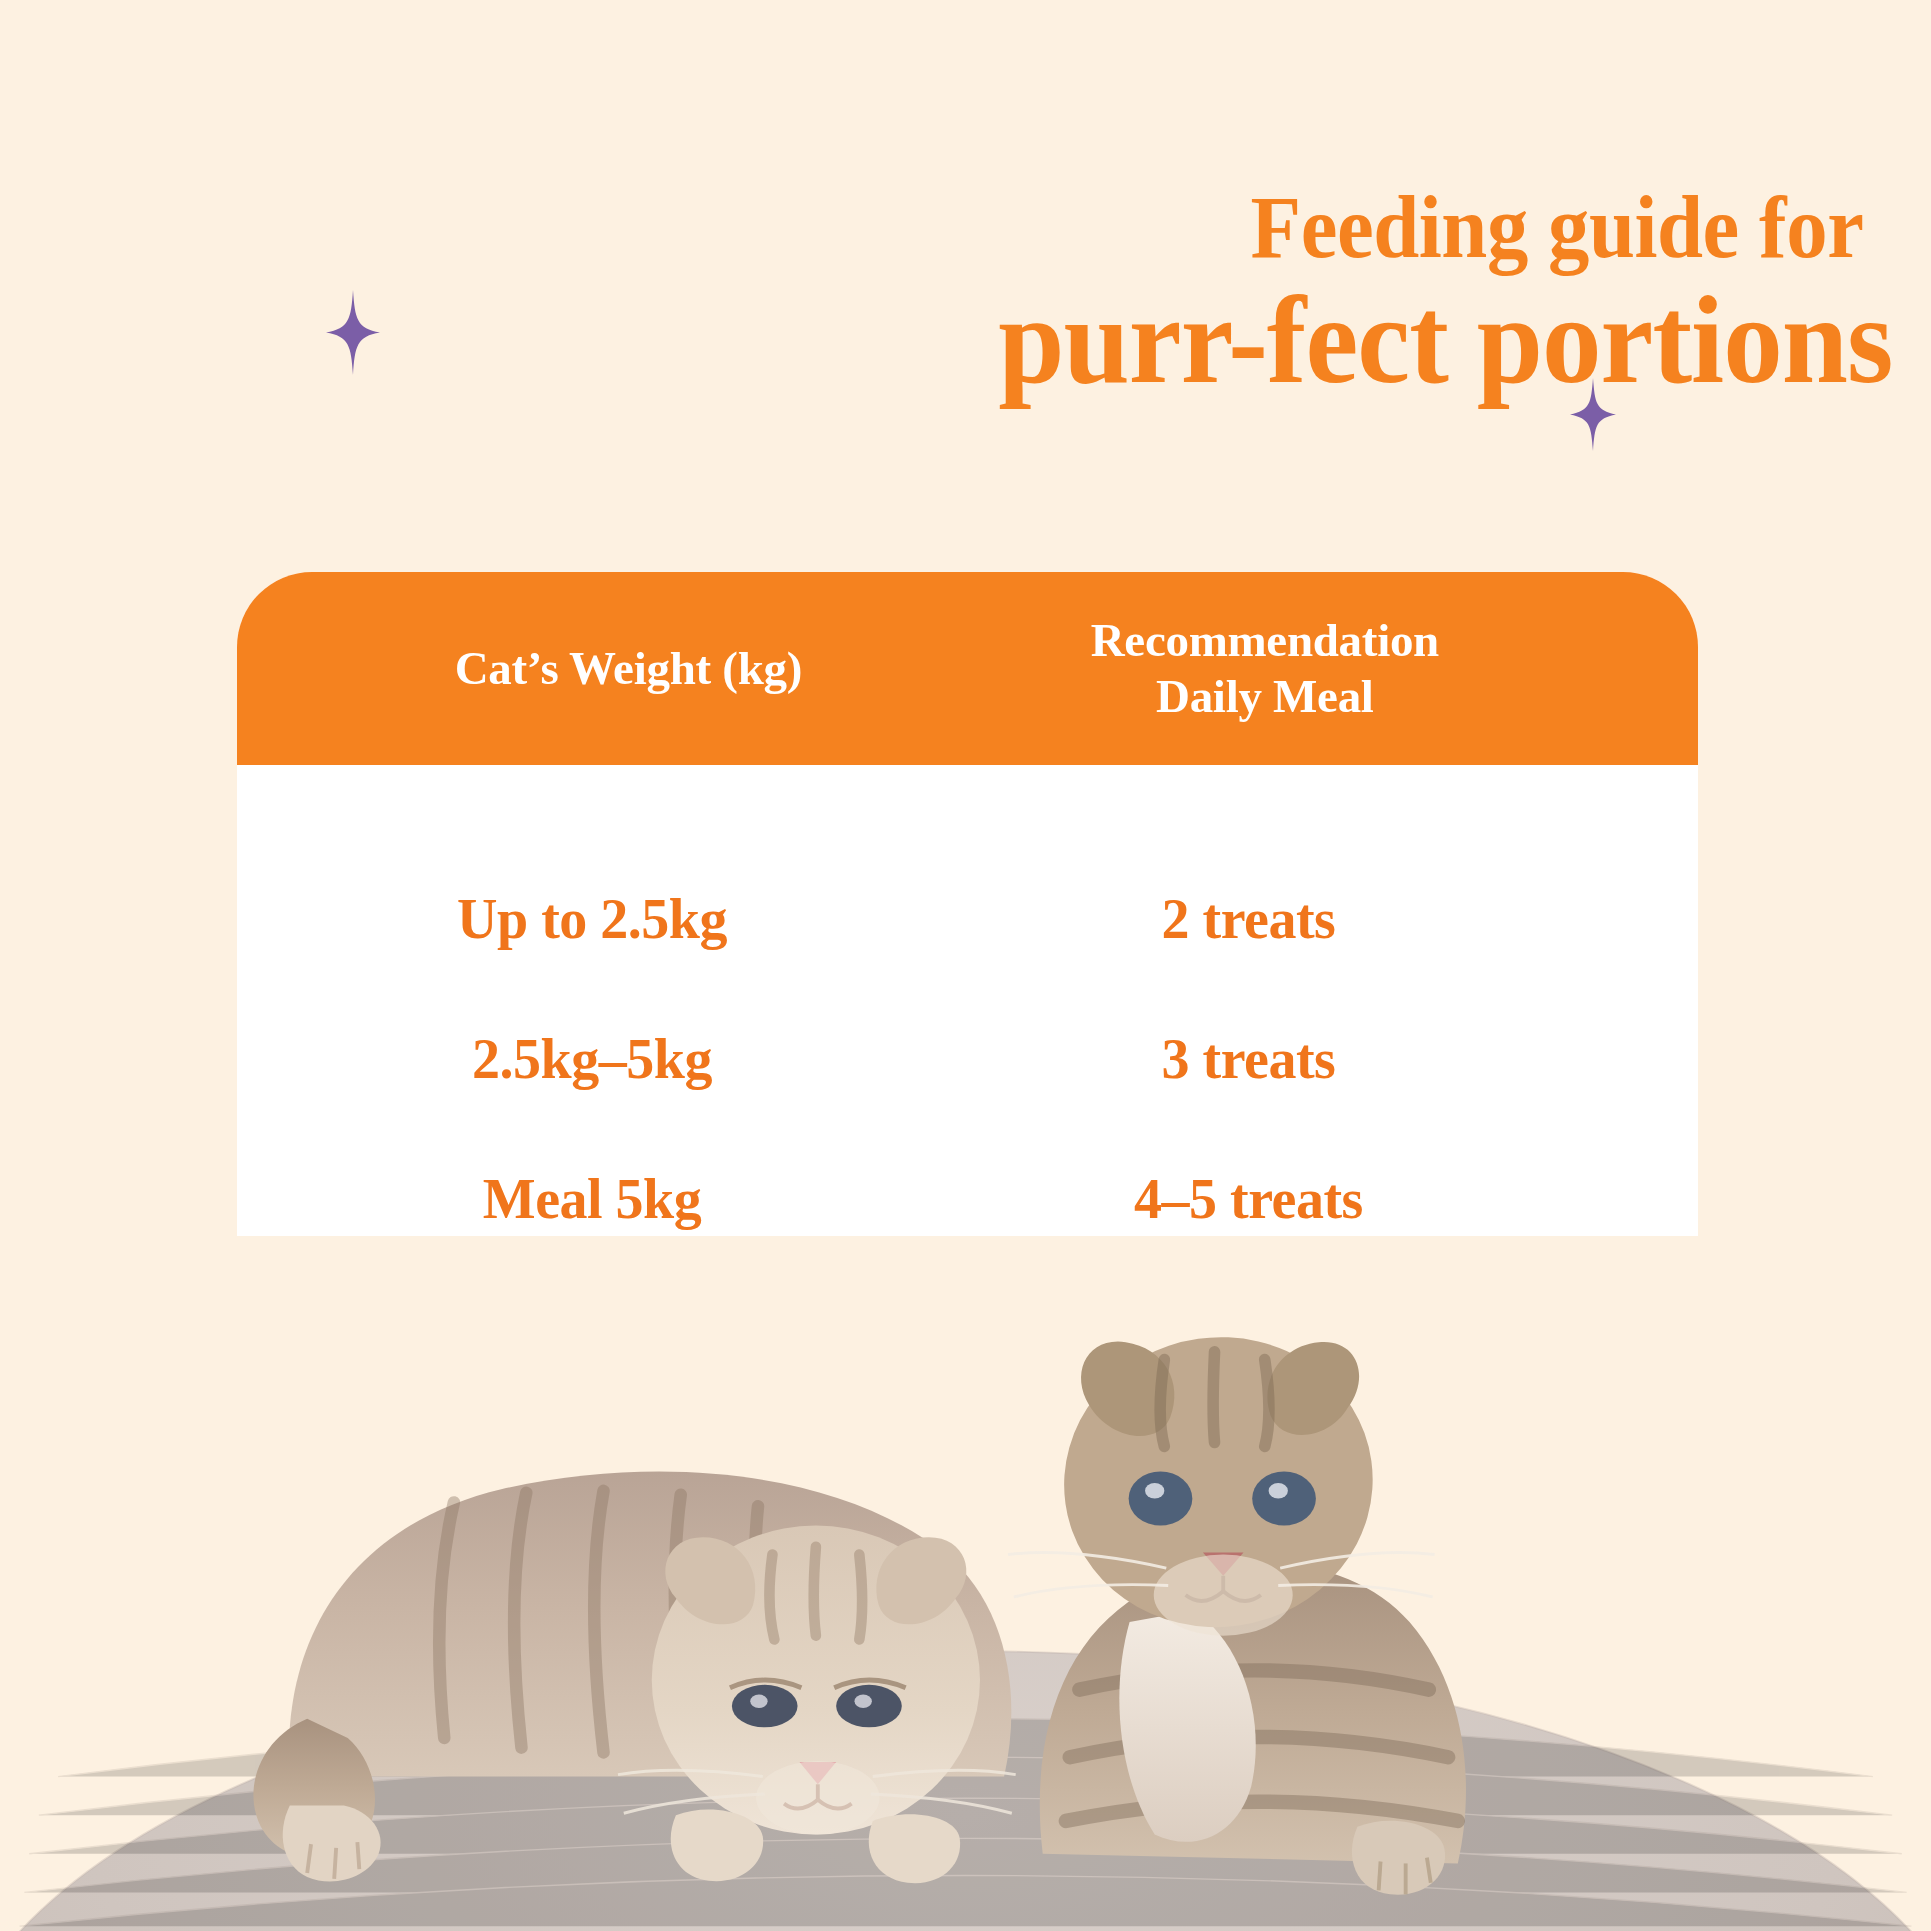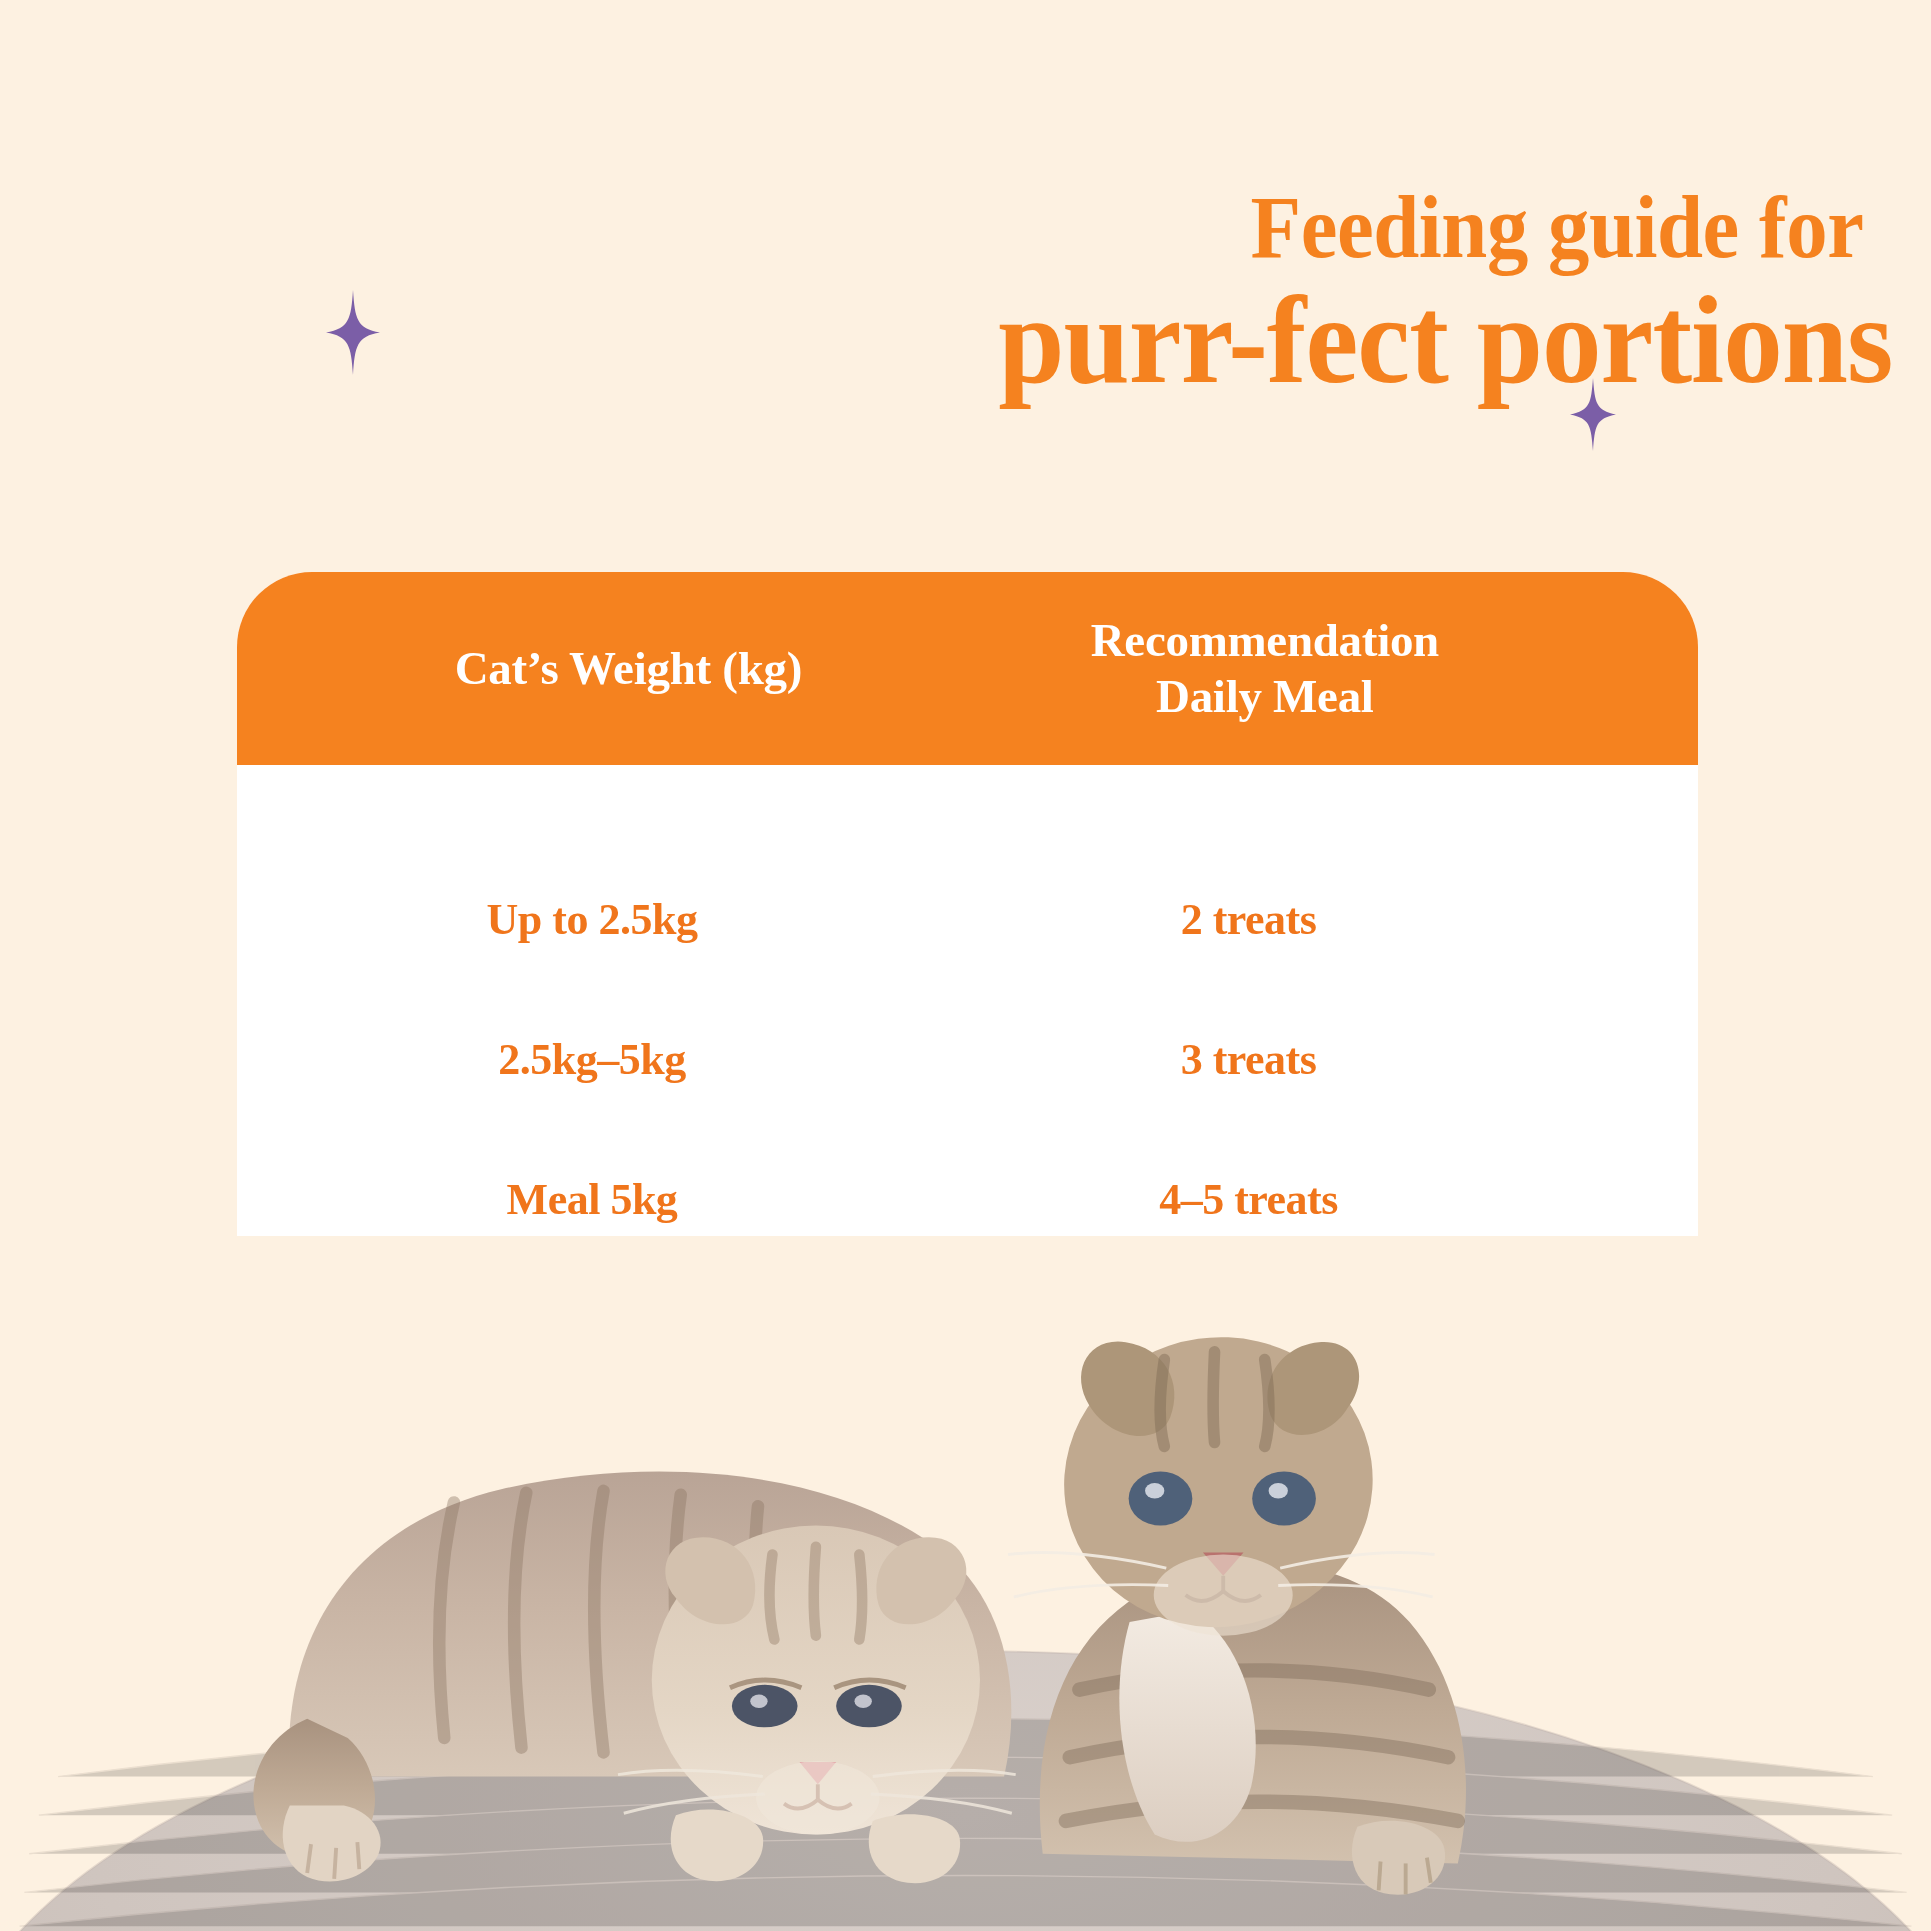--- a/index.html
+++ b/index.html
@@ -105,21 +105,21 @@
     display: flex;
     align-items: center;
     height: 140px;
   }
 
   .body-cell {
     font-family: "Liberation Serif", serif;
     font-weight: bold;
     color: #F0751B;
     text-align: center;
-    font-size: 44px;
+    font-size: 56px;
     line-height: 1.1;
     letter-spacing: -0.5px;
   }
   .cell-weight { width: 676px; padding-left: 34px; }
   .cell-meal   { width: 785px; padding-right: 114px; }
 
   
   #kitten-photo {
     position: absolute;
     left: 0;

